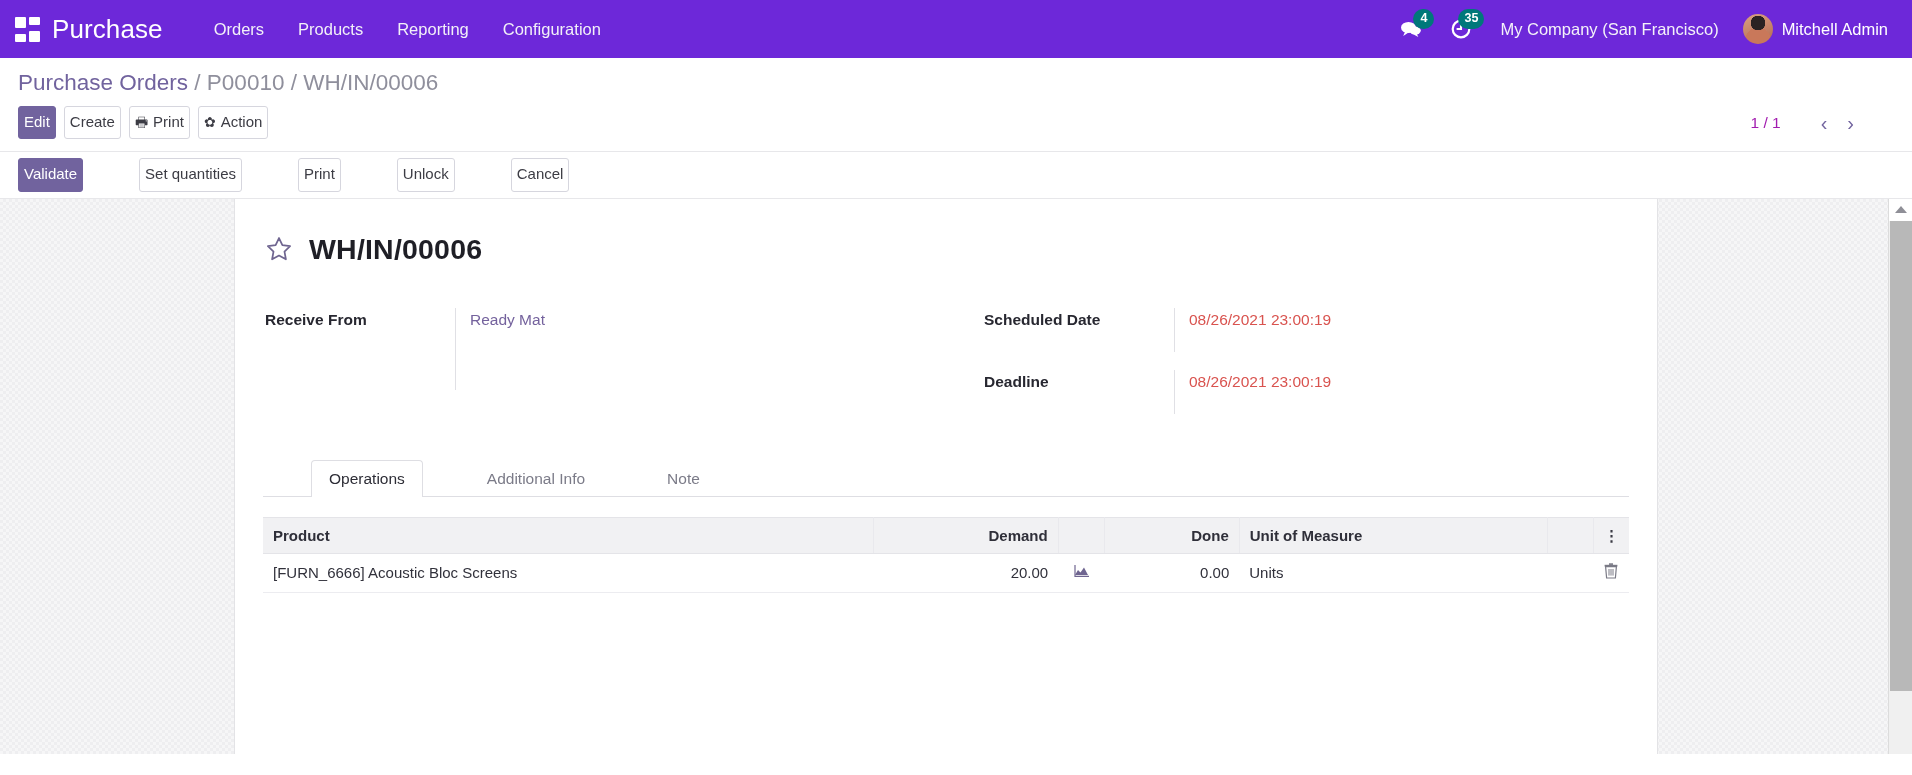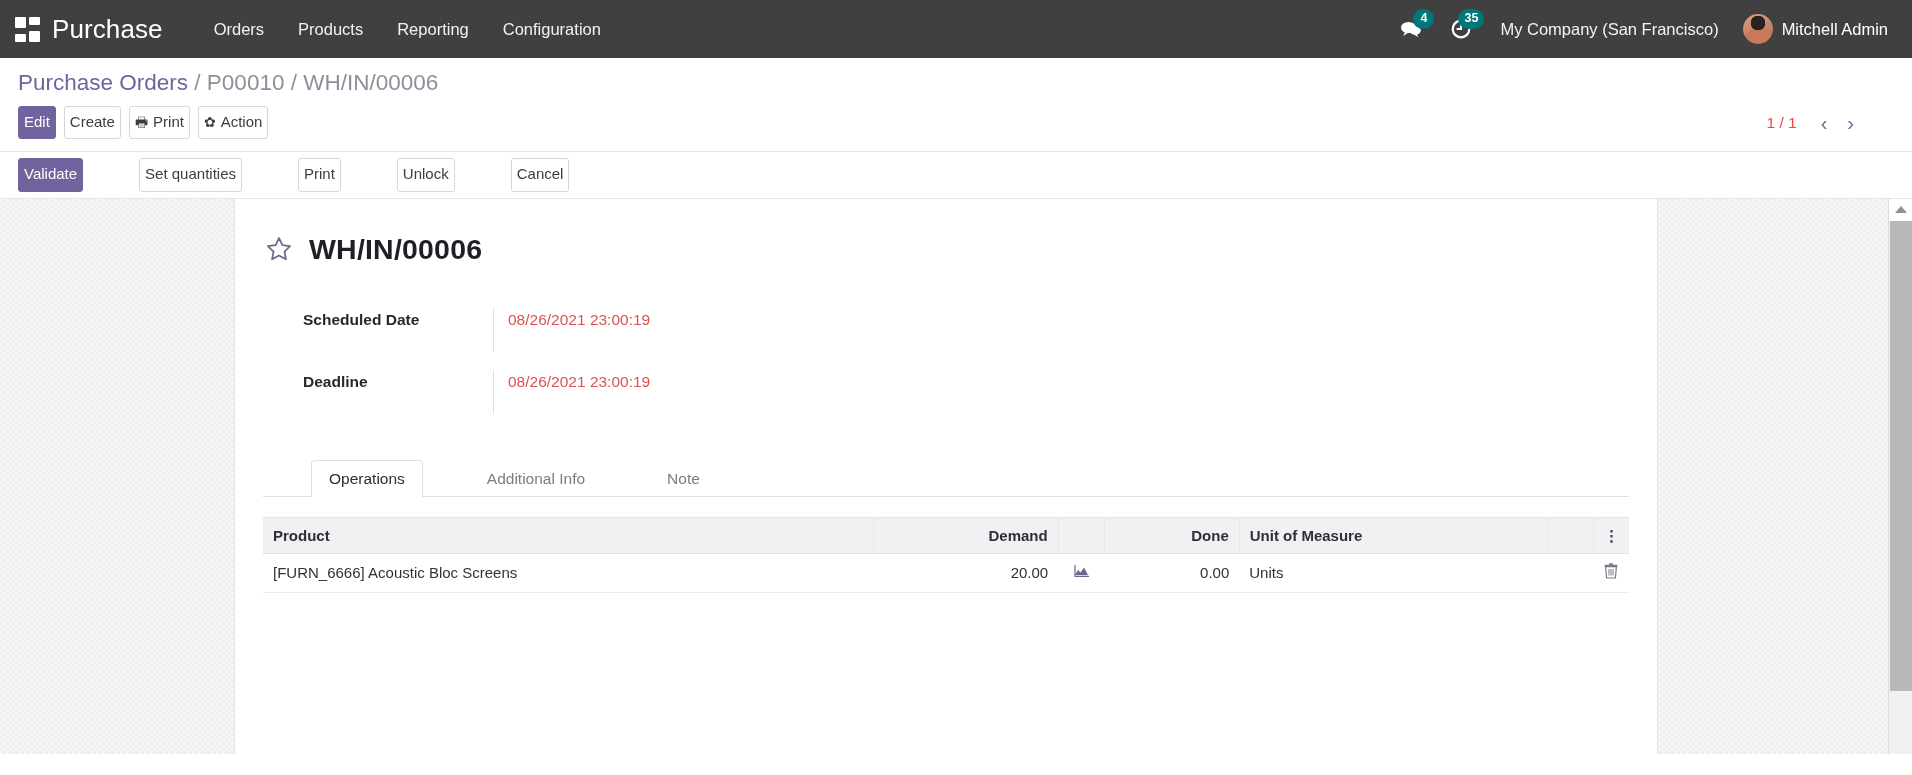--- a/index.html
+++ b/index.html
@@ -9,21 +9,21 @@
     height: 775px;
     overflow: hidden;
     font-family: "Liberation Sans", sans-serif;
     background: #ffffff;
     color: #374151;
   }
 
   
   .navbar {
     height: 58px;
-    background: #404040;
+    background: #6d28d9;
     display: flex;
     align-items: center;
     padding: 0 20px 0 10px;
     color: #ffffff;
     position: relative;
     z-index: 30;
   }
   .apps-grid {
     width: 34px; height: 34px;
     display: grid;
@@ -146,21 +146,21 @@
   }
   .btn .glyph { margin-right: 5px; font-size: 14px; }
 
   .pager {
     margin-left: auto;
     display: flex;
     align-items: center;
     gap: 4px;
     padding-right: 32px;
   }
-  .pager-count { font-size: 15.5px; color: #ef4444; margin-right: 12px; }
+  .pager-count { font-size: 15.5px; color: #a21caf; margin-right: 28px; }
   .pager-btn {
     color: #71639e;
     font-size: 20px;
     line-height: 1;
     padding: 2px 8px;
     cursor: pointer;
     background: none; border: none;
     font-family: "Liberation Sans", sans-serif;
   }
 
@@ -482,20 +482,28 @@
       <span class="star-icon">
         <svg width="28" height="28" viewBox="0 0 24 24">
           <path d="M12 2.6 L14.9 8.7 L21.5 9.6 L16.7 14.2 L17.9 20.8 L12 17.6 L6.1 20.8 L7.3 14.2 L2.5 9.6 L9.1 8.7 Z" fill="none" stroke="#6f6590" stroke-width="1.5" stroke-linejoin="round"></path>
         </svg>
       </span>
       <span class="form-title">WH/IN/00006</span>
     </div>
 
     <div class="form-groups">
 
+      <div class="fg left">
+        <div class="frow">
+          <div class="flabel">Receive From</div>
+          <div class="fvalue tall">
+            <span class="link-val">Ready Mat</span>
+          </div>
+        </div>
+      </div>
 
       <div class="fg right">
         <div class="frow">
           <div class="flabel">Scheduled Date</div>
           <div class="fvalue">
             <span class="date-val">08/26/2021 23:00:19</span>
           </div>
         </div>
         <div class="frow">
           <div class="flabel">Deadline</div>

